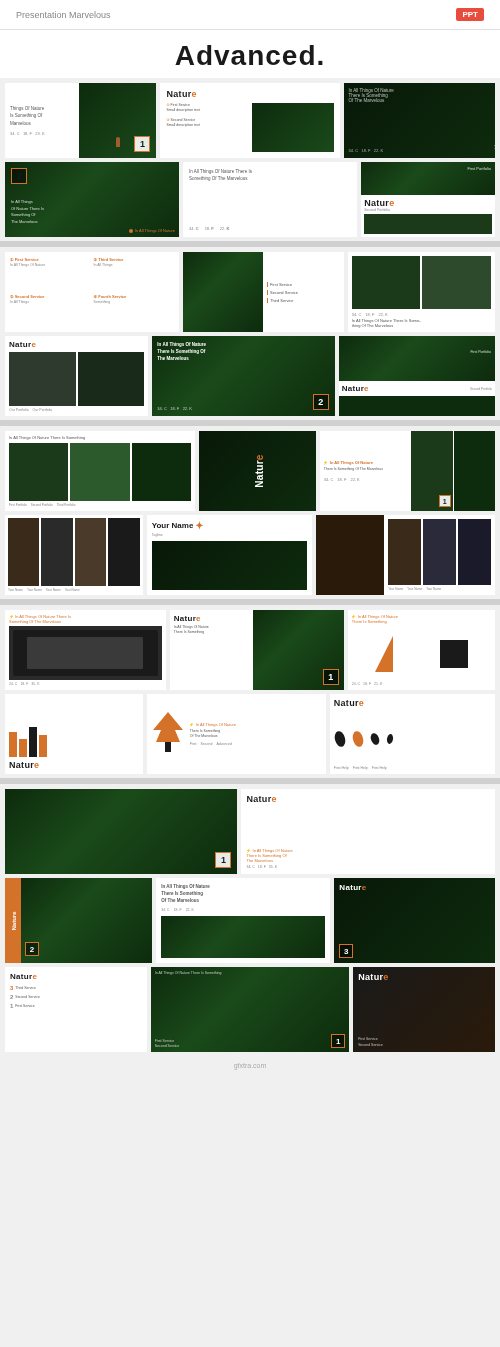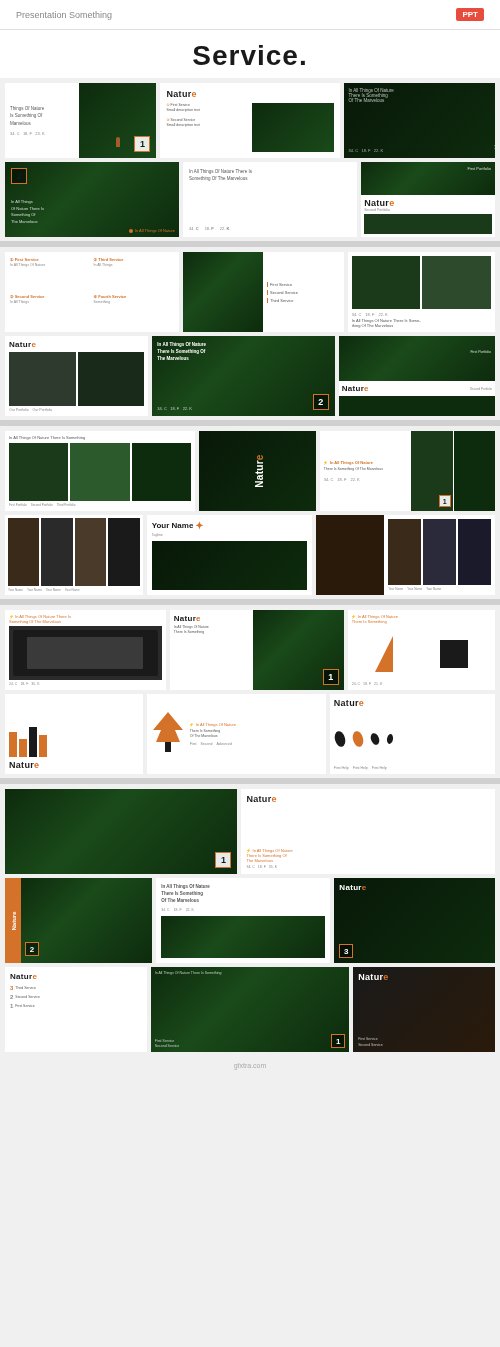--- a/index.html
+++ b/index.html
@@ -106,26 +106,26 @@
       background: rgba(200,100,50,0.8);
       border-radius: 2px 2px 0 0;
     }
   </style>
 </head>
 <body>
 
 <div>
 
   <div class="header">
-    <span class="header-title">Presentation Something</span>
+    <span class="header-title">Presentation Marvelous</span>
     <span class="ppt-badge">PPT</span>
   </div>
 
   <div class="main-title-section">
-    <div class="main-title">Service.</div>
+    <div class="main-title">Advanced.</div>
   </div>
 
   <div class="sec">
     <div class="sec-row">
 
       <div class="wslide medium" style="flex:1.1;">
         <div style="display:flex;height:100%;">
           <div style="flex:1;padding:5px;display:flex;flex-direction:column;justify-content:center;">
             <div style="font-size:4.5px;color:#555;line-height:1.6;">
               <div>Things Of Nature</div>

